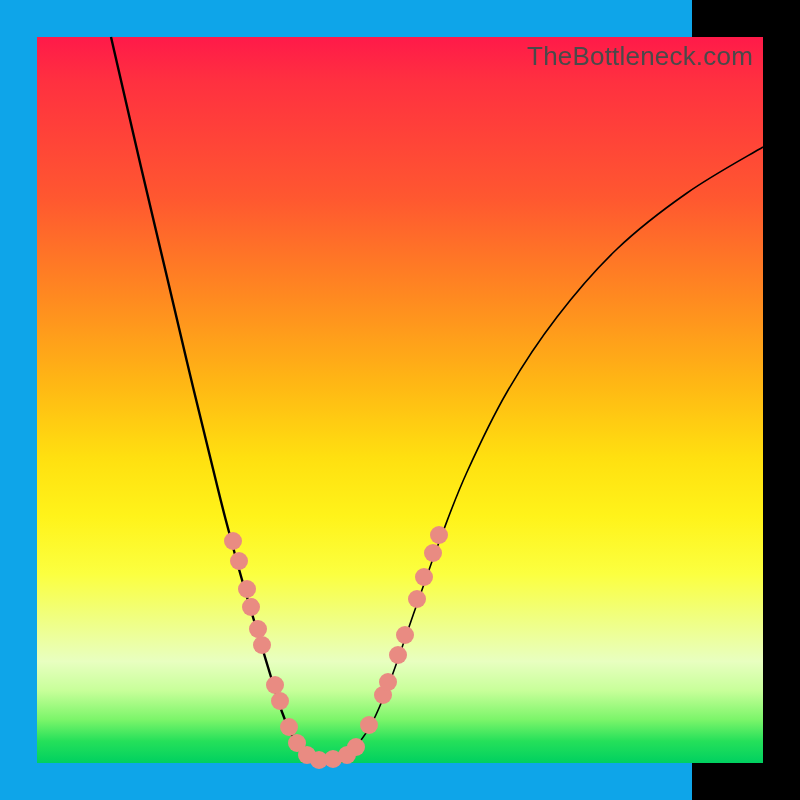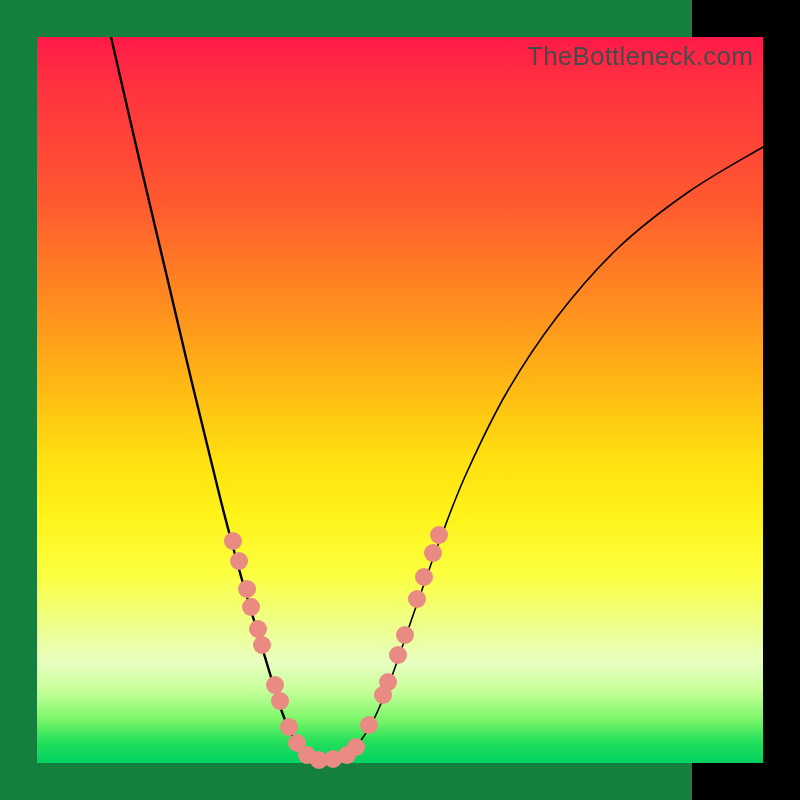--- a/index.html
+++ b/index.html
@@ -10,21 +10,21 @@
     overflow: hidden;
     background: #000;
     font-family: Arial, Helvetica, sans-serif;
   }
   .frame {
     position: absolute;
     left: 0;
     top: 0;
     width: 692px;
     height: 800px;
-    background: #15803d;
+    background: #0ea5e9;
   }
   .plot-area {
     position: absolute;
     left: 37px;
     top: 37px;
     width: 726px;
     height: 726px;
     
     background: linear-gradient(to bottom,
       #ff1a49 0%,

